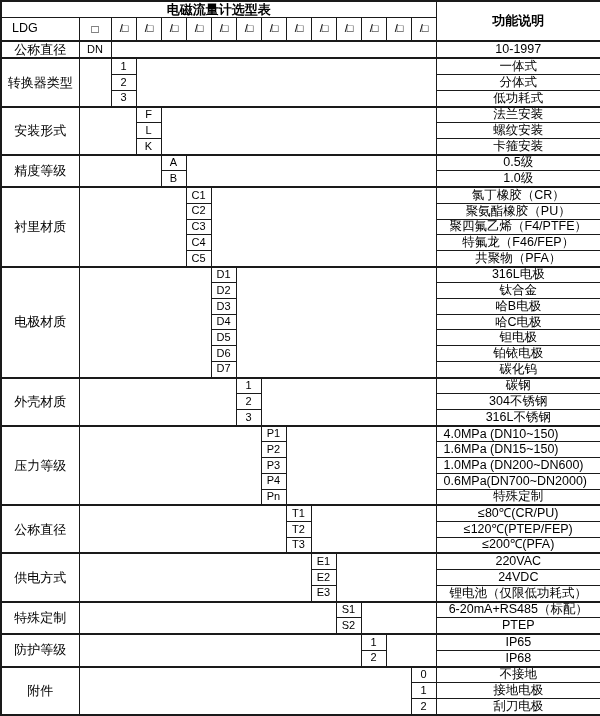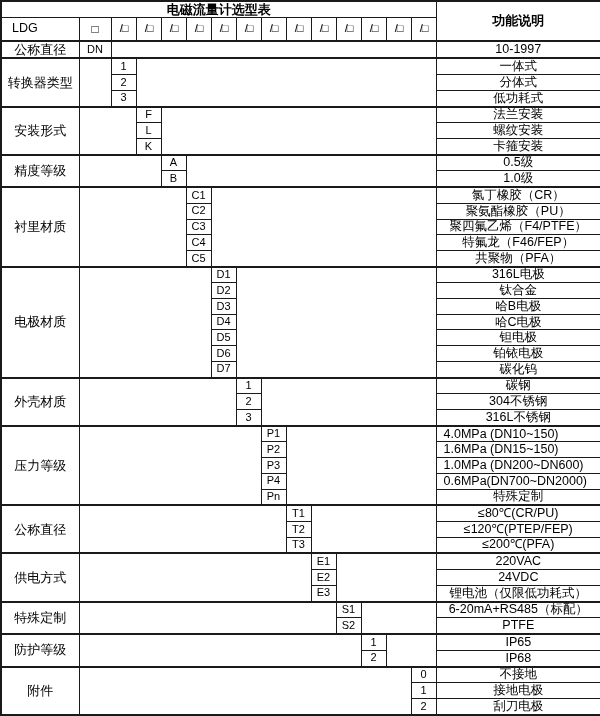--- a/index.html
+++ b/index.html
@@ -261,21 +261,21 @@
 
   <tr class="gt">
     <td class="lbl" rowspan="2">特殊定制</td>
     <td rowspan="2" colspan="10"></td>
     <td class="code">S1</td>
     <td rowspan="2" colspan="3"></td>
     <td class="desc">6-20mA+RS485（标配）</td>
   </tr>
   <tr>
     <td class="code">S2</td>
-    <td class="desc">PTFE</td>
+    <td class="desc">PTEP</td>
   </tr>
 
   <tr class="gt">
     <td class="lbl" rowspan="2">防护等级</td>
     <td rowspan="2" colspan="11"></td>
     <td class="code">1</td>
     <td rowspan="2" colspan="2"></td>
     <td class="desc">IP65</td>
   </tr>
   <tr>

